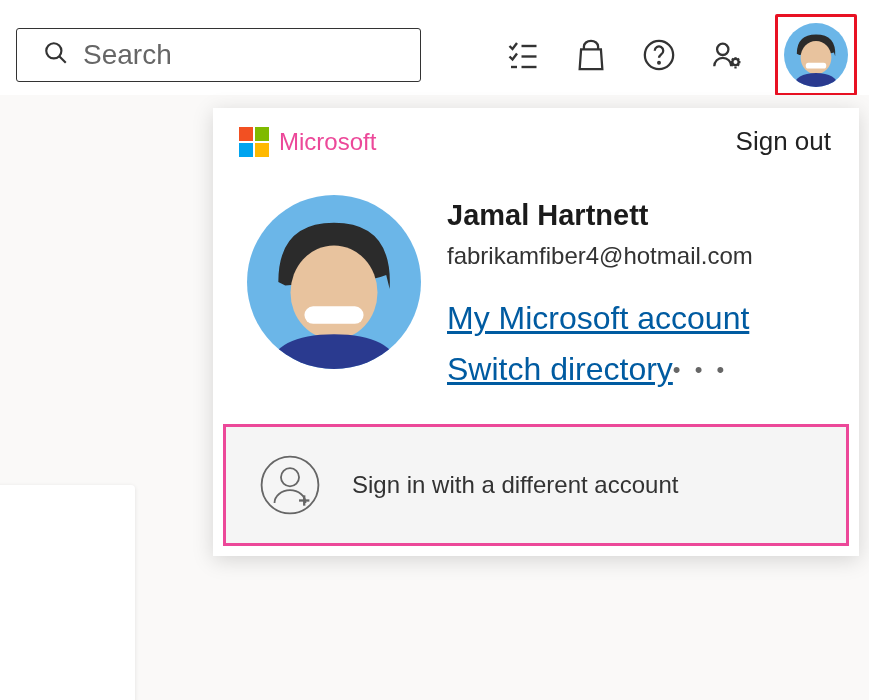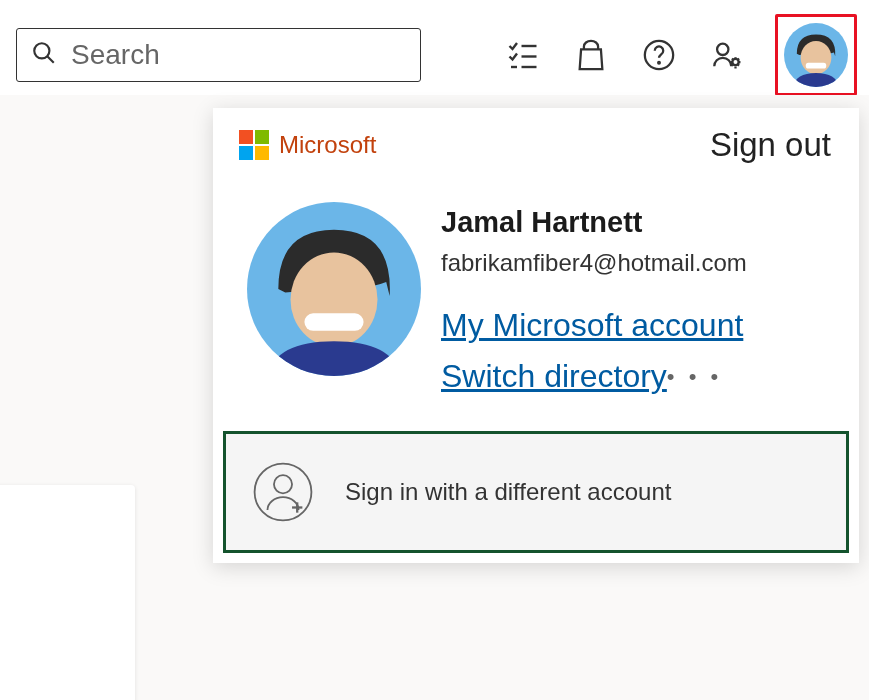--- a/index.html
+++ b/index.html
@@ -17,21 +17,21 @@
       padding: 14px 8px 14px 16px;
       gap: 10px;
       border-bottom: 1px solid #e8e8e8;
       background: #fff;
     }
     .search-box {
       display: flex;
       align-items: center;
       border: 1.5px solid #333;
       border-radius: 3px;
-      padding: 10px 14px;
+      padding: 10px 26px;
       width: 405px;
       height: 54px;
     }
     .search-box svg { flex-shrink: 0; }
     .search-input {
       border: none;
       outline: none;
       font-size: 28px;
       color: #555;
       margin-left: 14px;
@@ -86,43 +86,43 @@
     }
     .ms-brand { display: flex; align-items: center; gap: 10px; }
     .ms-logo {
       width: 30px; height: 30px;
       display: grid; grid-template-columns: 1fr 1fr; grid-template-rows: 1fr 1fr; gap: 2px;
     }
     .ms-logo span:nth-child(1){background:#f25022}
     .ms-logo span:nth-child(2){background:#7fba00}
     .ms-logo span:nth-child(3){background:#00a4ef}
     .ms-logo span:nth-child(4){background:#ffb900}
-    .ms-text { font-size: 24px; color: #c2410c; font-weight: 500; }
-    .signout-link { font-size: 33px; color: #222; cursor: pointer; }
+    .ms-text { font-size: 24px; color: #ec4899; font-weight: 500; }
+    .signout-link { font-size: 26px; color: #222; cursor: pointer; }
     .profile-row {
       display: flex;
       padding: 12px 28px 36px 34px;
-      gap: 20px;
+      gap: 26px;
     }
     .avatar-large {
       width: 174px; height: 174px; border-radius: 50%; overflow: hidden; flex-shrink: 0;
     }
     .profile-info { flex: 1; padding-top: 4px; }
     .profile-name { font-size: 29px; font-weight: 700; color: #1b1b1b; margin-bottom: 10px; }
     .profile-email { font-size: 24px; color: #333; margin-bottom: 30px; }
     .profile-link { font-size: 32px; color: #005ba1; text-decoration: underline; cursor: pointer; margin-bottom: 14px; display: inline-block; }
     .switch-row { display: flex; justify-content: flex-start; align-items: center; }
     .more-dots { color: #666; font-size: 22px; letter-spacing: 4px; cursor: pointer; padding-right: 4px; }
     .signin-alt {
       display: flex;
       align-items: center;
       gap: 28px;
-      padding: 24px 23px;
+      padding: 24px 30px;
       background: #f5f5f5;
-      border: 3px solid #14532d;
+      border: 3px solid #ec4899;
       margin: 0 10px 10px 10px;
       cursor: pointer;
     }
     .signin-alt-icon {
       width: 68px; height: 68px;
       display: flex; align-items: center; justify-content: center;
     }
     .signin-alt-text { font-size: 24px; color: #333; }
   </style>
 </head>

